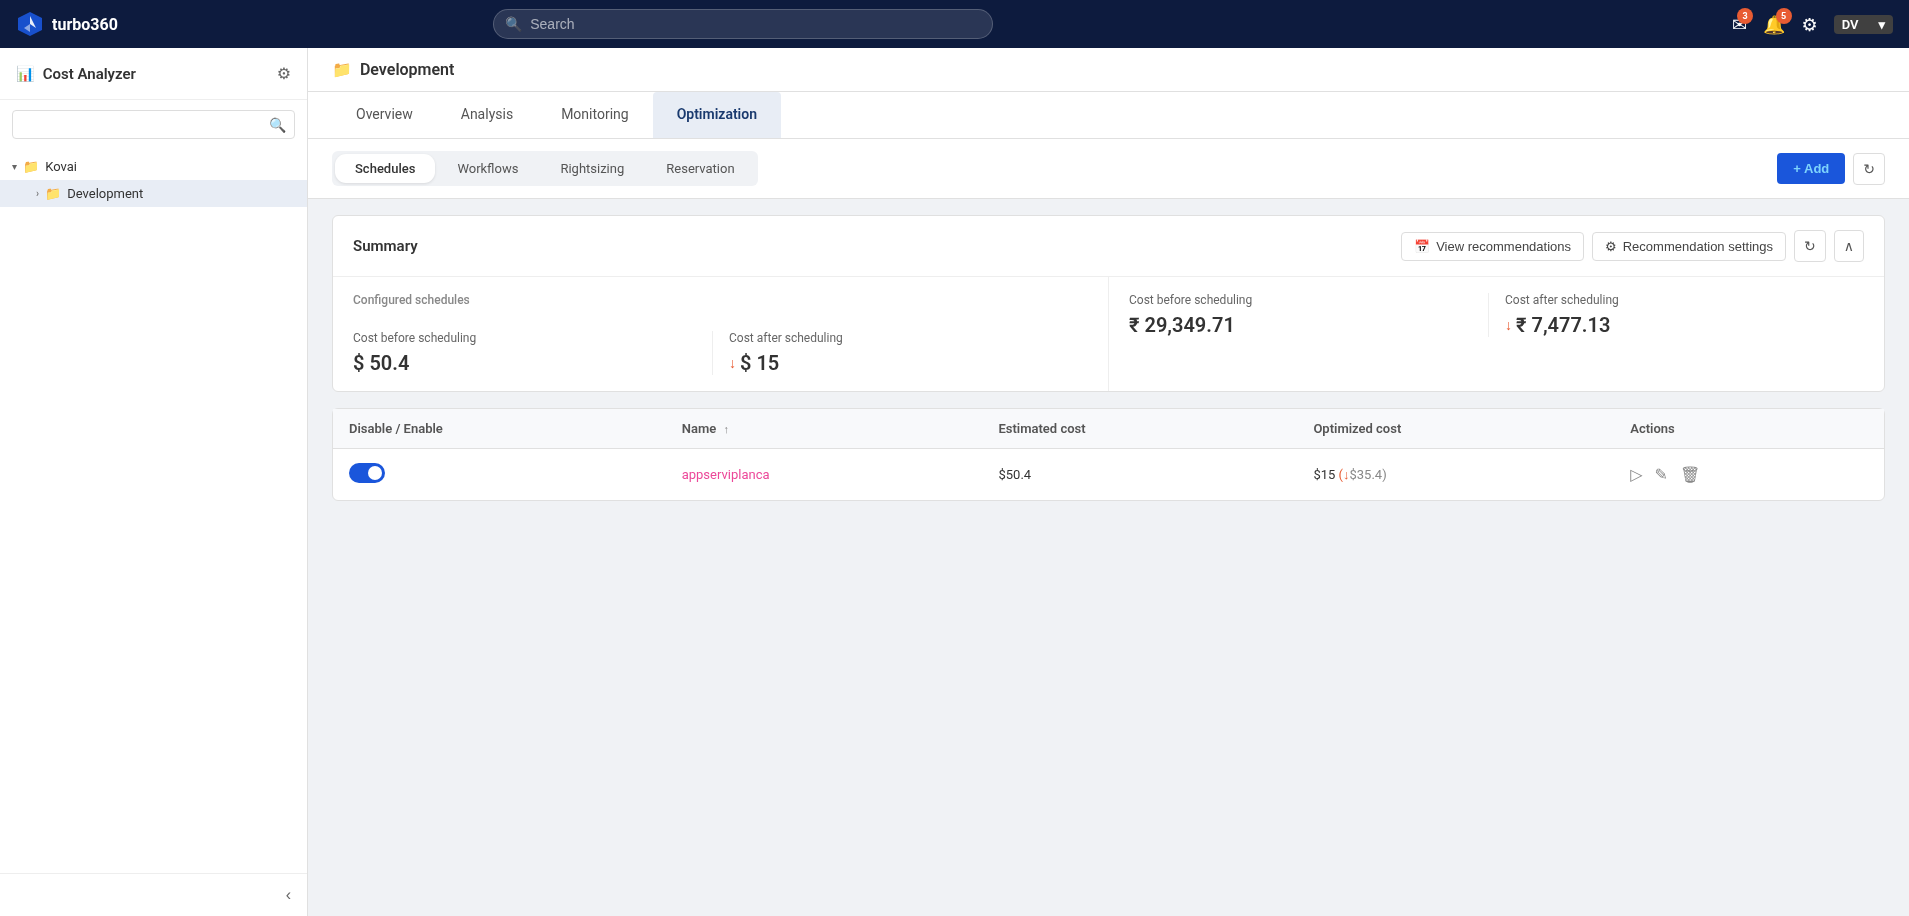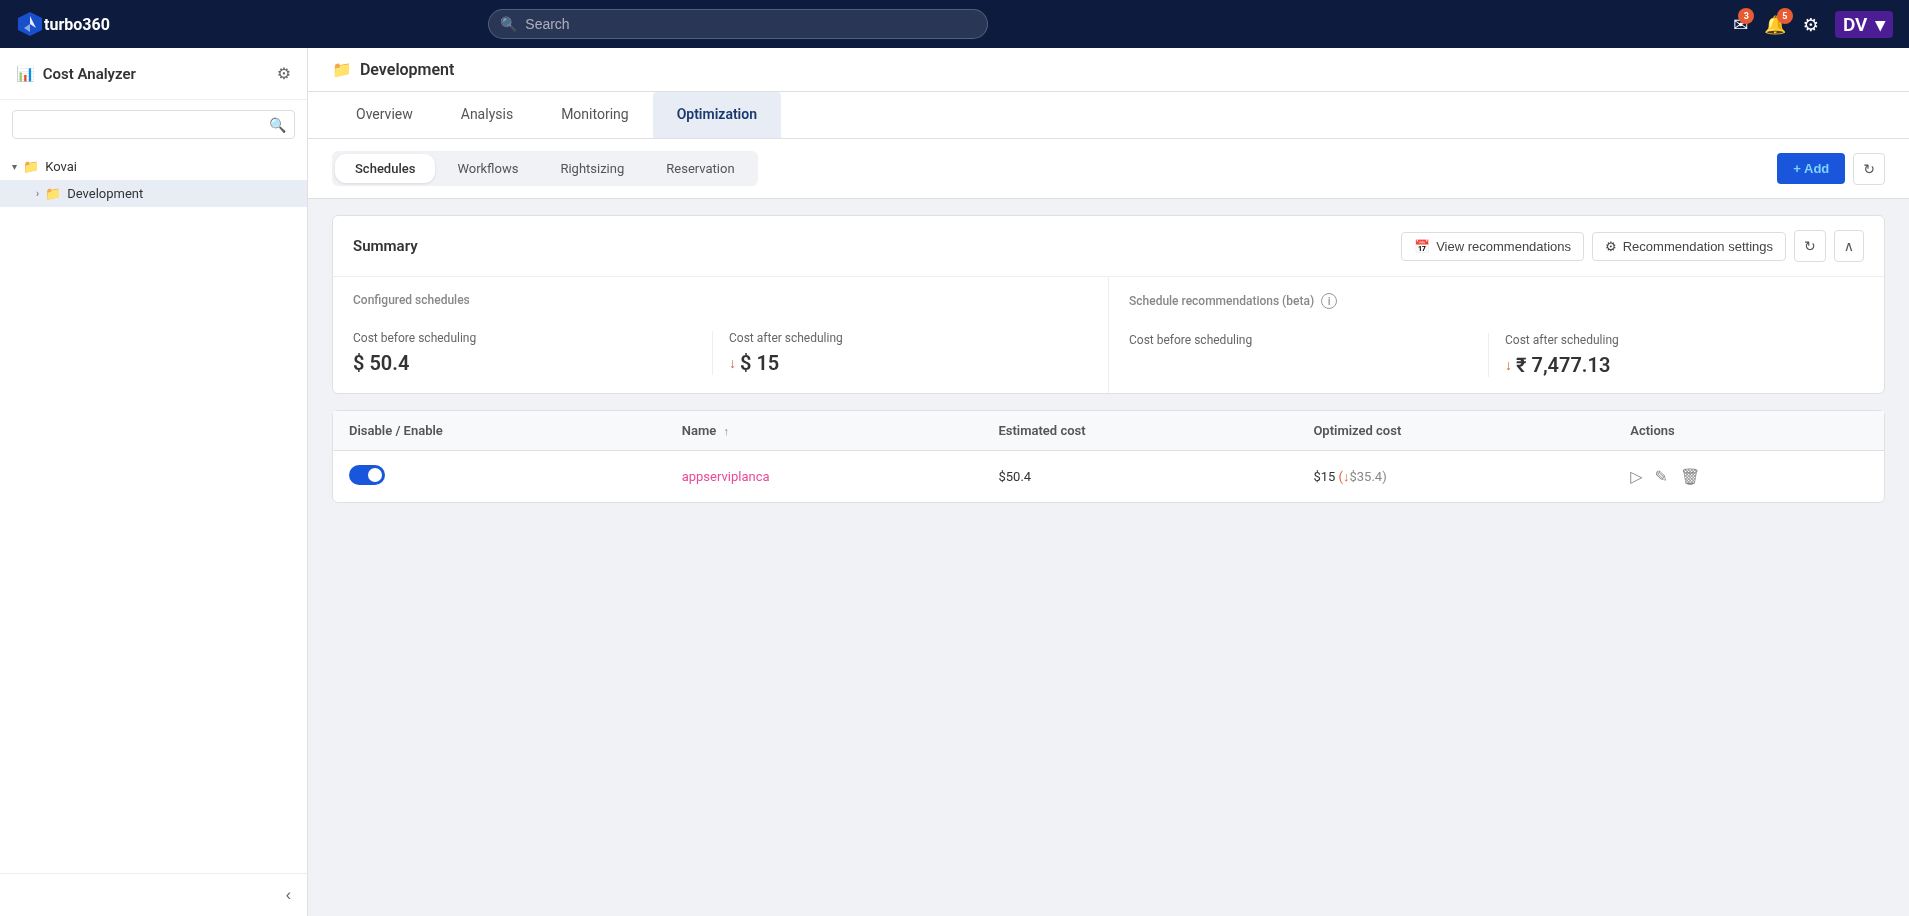--- a/index.html
+++ b/index.html
@@ -10,20 +10,21 @@
       background: #0d1b3e;
       height: 48px;
       display: flex;
       align-items: center;
       padding: 0 16px;
       gap: 12px;
     }
     .topnav-logo {
       display: flex;
       align-items: center;
+      gap: 8px;
       color: white;
       font-weight: 700;
       font-size: 16px;
       flex-shrink: 0;
     }
     .logo-icon {
       width: 28px;
       height: 28px;
     }
     .topnav-search {
@@ -74,30 +75,30 @@
       border-radius: 50%;
       font-size: 9px;
       width: 16px;
       height: 16px;
       display: flex;
       align-items: center;
       justify-content: center;
       font-weight: bold;
     }
     .user-avatar {
-      background: #4c1d95;
+      background: #404040;
       color: white;
       border-radius: 4px;
       padding: 2px 8px;
-      font-size: 19px;
-      font-weight: 600;
-      cursor: pointer;
-      display: flex;
-      align-items: center;
-      gap: 8px;
+      font-size: 13px;
+      font-weight: 600;
+      cursor: pointer;
+      display: flex;
+      align-items: center;
+      gap: 20px;
     }
 
     
     .app-body {
       display: flex;
       height: calc(100vh - 48px);
     }
 
     
     .sidebar {
@@ -599,27 +600,24 @@
                 <div class="metric-label">Cost after scheduling</div>
                 <div class="metric-value down">
                   <span class="arrow-down">↓</span>
                   <span>$ 15</span>
                 </div>
               </div>
             </div>
           </div>
 
           <div class="summary-section">
-            <div class="summary-section-title">
-              <span>Schedule recommendations (beta)</span>
-              <span class="info-icon">i</span>
-            </div>
             <div class="summary-metrics">
               <div class="metric">
                 <div class="metric-label">Cost before scheduling</div>
+                <div class="metric-value">₹ 29,349.71</div>
               </div>
               <div class="metric">
                 <div class="metric-label">Cost after scheduling</div>
                 <div class="metric-value down">
                   <span class="arrow-down">↓</span>
                   <span>₹ 7,477.13</span>
                 </div>
               </div>
             </div>
           </div>

